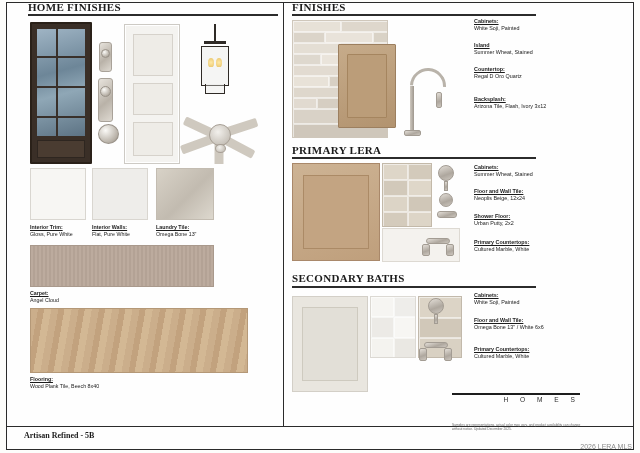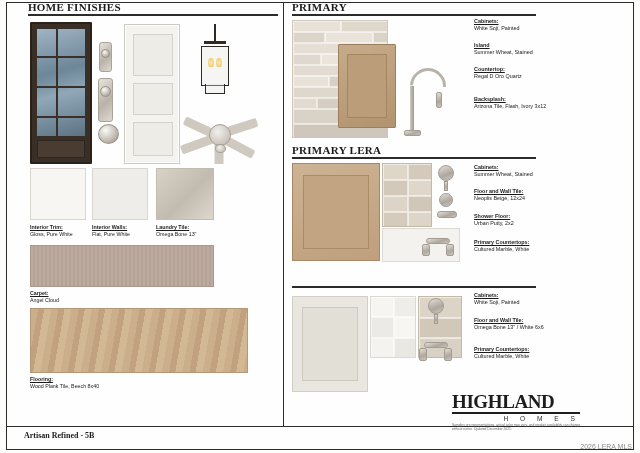--- a/index.html
+++ b/index.html
@@ -257,21 +257,21 @@
     <span class="vl">Angel Cloud</span>
   </div>
 
   <div class="img" style="left:30px; top:308px; width:218px; height:65px;
        background:repeating-linear-gradient(100deg,#cbae8b 0 7px,#c2a27e 7px 13px,#d3b894 13px 20px); border:1px solid #b49877;"></div>
   <div class="lbl" style="left:30px; top:376px;">
     <span class="hd">Flooring:</span>
     <span class="vl">Wood Plank Tile, Beech 8x40</span>
   </div>
 
-  <div class="sec-title" style="left:292px; top:1px; font-size:11px;">PRIMARY</div>
+  <div class="sec-title" style="left:292px; top:1px; font-size:11px;">FINISHES</div>
   <div class="rule" style="left:292px; top:14px; width:244px;"></div>
 
   <div class="img tilefield" style="left:292px; top:20px; width:96px; height:118px; background:#ddd6cb; border:1px solid #cfc7bb;">
     <i style="left:0;top:0;width:48px;height:11px;background:#e7e1d7;"></i>
     <i style="left:48px;top:0;width:48px;height:11px;background:#ded7cc;"></i>
     <i style="left:0;top:11px;width:32px;height:11px;background:#dbd4c9;"></i>
     <i style="left:32px;top:11px;width:48px;height:11px;background:#e9e3da;"></i>
     <i style="left:80px;top:11px;width:16px;height:11px;background:#d9d2c6;"></i>
     <i style="left:0;top:22px;width:48px;height:11px;background:#e4ded4;"></i>
     <i style="left:48px;top:22px;width:48px;height:11px;background:#d7cfc3;"></i>
@@ -363,20 +363,21 @@
   </div>
   <div class="kv" style="left:474px; top:213px; width:118px;">
     <span class="hd">Shower Floor:</span>
     <span class="vl">Urban Putty, 2x2</span>
   </div>
   <div class="kv" style="left:474px; top:239px; width:118px;">
     <span class="hd">Primary Countertops:</span>
     <span class="vl">Cultured Marble, White</span>
   </div>
 
+  <div class="sec-title" style="left:292px; top:272px; font-size:11px;">SECONDARY BATHS</div>
   <div class="rule" style="left:292px; top:286px; width:244px;"></div>
 
   <div class="img" style="left:292px; top:296px; width:76px; height:96px;
        background:#e9e6df; border:1px solid #d3cfc7;">
     <div style="position:absolute; left:9px; top:10px; right:9px; bottom:10px; background:#e2dfd7; border:1px solid #cecabf;"></div>
   </div>
   <div class="img tilefield" style="left:370px; top:296px; width:46px; height:62px; background:#f2f1ee; border:1px solid #dcd9d3;">
     <i style="left:0;top:0;width:23px;height:20px;background:#f6f5f2;"></i>
     <i style="left:23px;top:0;width:23px;height:20px;background:#eeedea;"></i>
     <i style="left:0;top:20px;width:23px;height:21px;background:#eceae6;"></i>
@@ -407,21 +408,20 @@
   <div class="kv" style="left:474px; top:317px; width:122px;">
     <span class="hd">Floor and Wall Tile:</span>
     <span class="vl">Omega Bone 13"  / White 6x6</span>
   </div>
   <div class="kv" style="left:474px; top:346px; width:118px;">
     <span class="hd">Primary Countertops:</span>
     <span class="vl">Cultured Marble, White</span>
   </div>
 
   <div class="logo">
-    <div class="hl">HIGHLAND</div>
     <div class="bar"></div>
     <div class="hm">H O M E S</div>
   </div>
   <div class="disclaimer">Samples are representations, actual color may vary, and product availability can change without notice. Updated December 2025.</div>
 
   <div class="footer-left">Artisan Refined - 5B</div>
   <div class="watermark">2026 LERA MLS</div>
 </div>
 
 </body></html>

